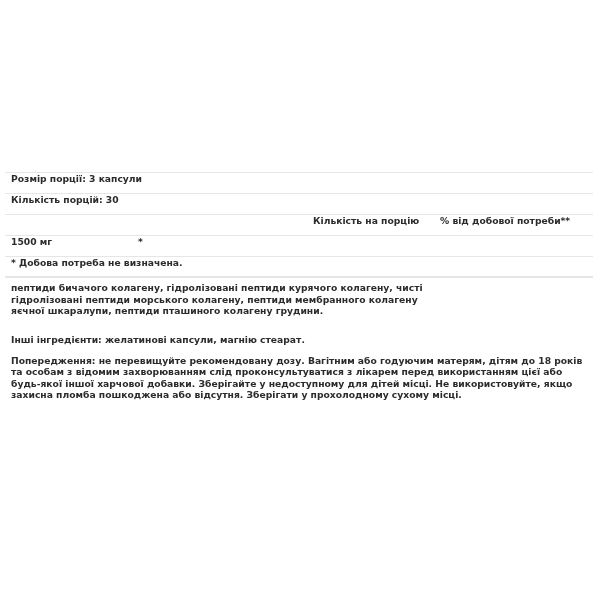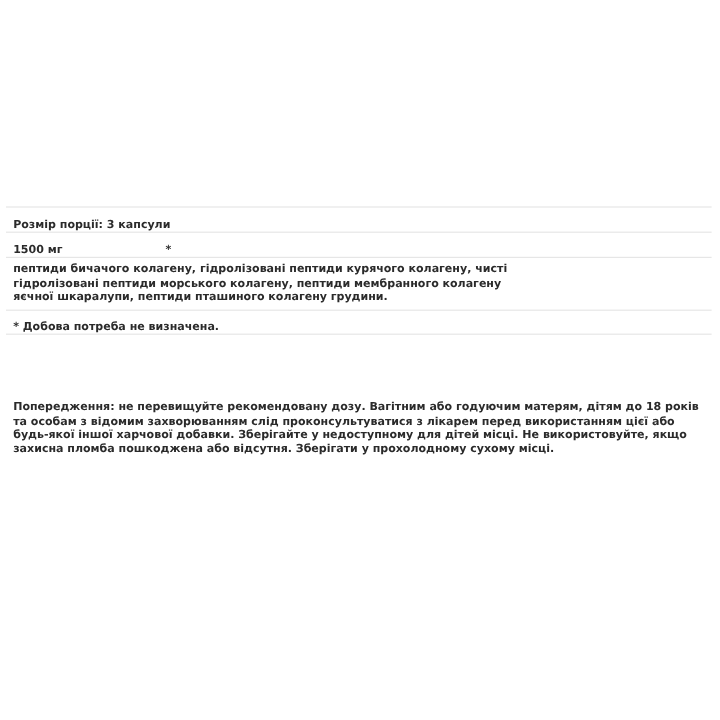--- a/index.html
+++ b/index.html
@@ -19,21 +19,21 @@
     }
     .facts {
       position: absolute;
       left: 5px;
       top: 172px;
       width: 588px;
     }
     .row {
       border-top: 1px solid #e6e6e6;
       display: flex;
-      align-items: flex-end;
+      align-items: flex-start;
       min-height: 21px;
       box-sizing: border-box;
       padding-left: 6px;
     }
     .row.last {
       border-bottom: 1px solid #e6e6e6;
     }
     .cell-a { width: 302px; flex: none; }
     .cell-b { width: 127px; flex: none; }
     .cell-c { flex: 1; }
@@ -57,26 +57,35 @@
     }
   </style>
 </head>
 <body>
 
 <div class="facts">
   <div class="row">
     <span>Розмір порції: 3 капсули</span>
   </div>
   <div class="row">
+    <span>Кількість порцій: 30</span>
+  </div>
+  <div class="row">
+    <span class="cell-a"></span>
+    <span class="cell-b">Кількість на порцію</span>
+    <span class="cell-c">% від добової потреби**</span>
+  </div>
+  <div class="row">
     <span class="cell-b">1500 мг</span>
     <span class="cell-c">*</span>
+  </div>
+  <div class="row last">
+    <span>* Добова потреба не визначена.</span>
   </div>
   <div class="row multi">
     <span class="text">пептиди бичачого колагену, гідролізовані пептиди курячого колагену, чисті гідролізовані пептиди морського колагену, пептиди мембранного колагену яєчної шкаралупи, пептиди пташиного колагену грудини.</span>
   </div>
-  <div class="row last">
-    <span>* Добова потреба не визначена.</span>
-  </div>
 </div>
 
 <div class="notes">
+  <p>Інші інгредієнти: желатинові капсули, магнію стеарат.</p>
   <p>Попередження: не перевищуйте рекомендовану дозу. Вагітним або годуючим матерям, дітям до 18 років та особам з відомим захворюванням слід проконсультуватися з лікарем перед використанням цієї або будь-якої іншої харчової добавки. Зберігайте у недоступному для дітей місці. Не використовуйте, якщо захисна пломба пошкоджена або відсутня. Зберігати у прохолодному сухому місці.</p>
 </div>
 
 </body></html>

